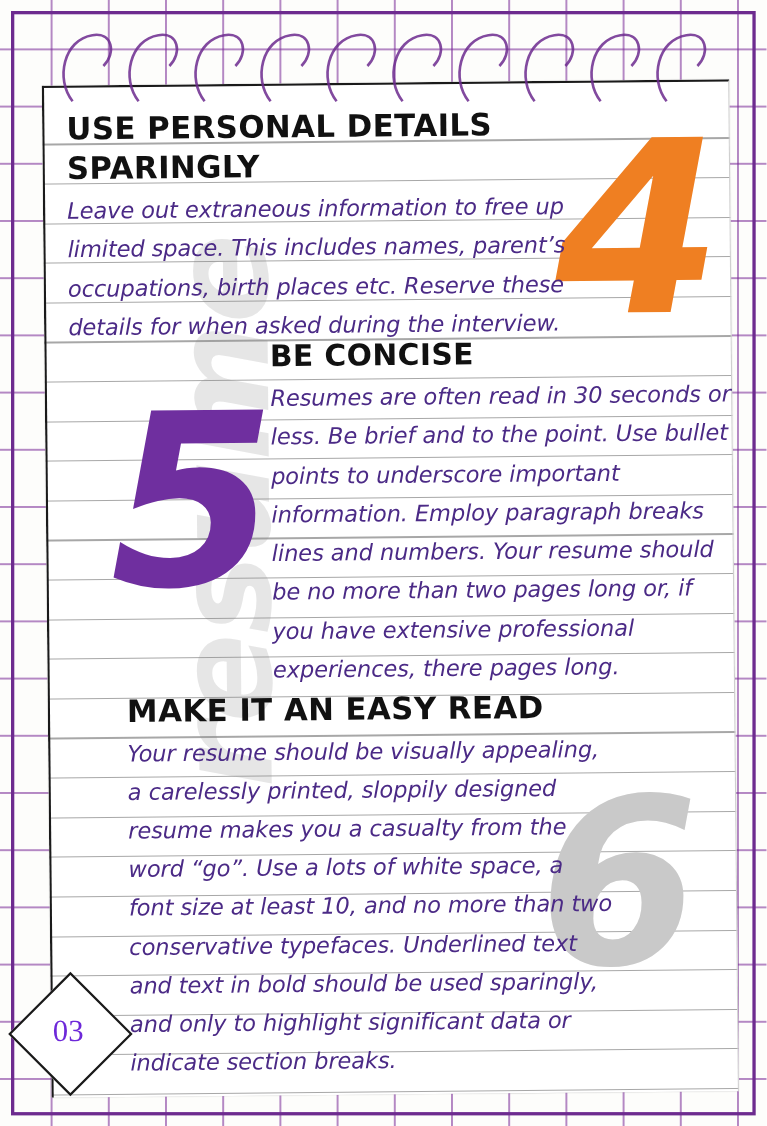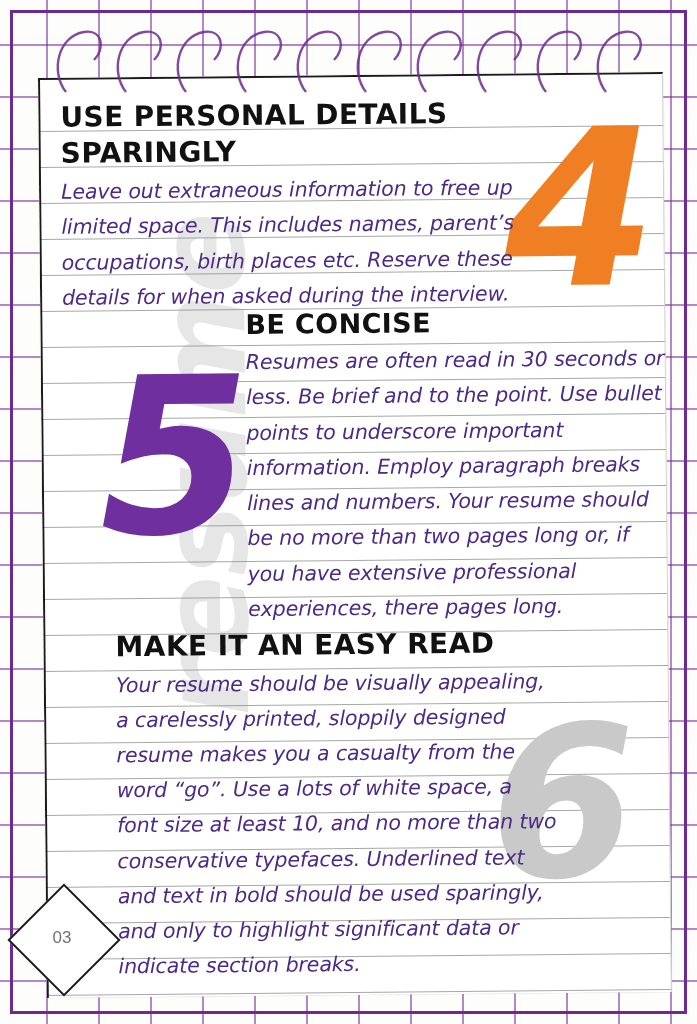--- a/index.html
+++ b/index.html
@@ -192,23 +192,23 @@
     border: 2.5px solid #1a1a1a;
     background: #ffffff;
     transform: rotate(45deg);
   }
   .page-num-text {
     position: absolute;
     inset: 0;
     display: flex;
     align-items: center;
     justify-content: center;
-    font-family: Liberation Sans, sans-serif;
-    font-size: 17px;
-    color: #737373;
+    font-family: Liberation Serif, serif;
+    font-size: 28px;
+    color: #6d28d9;
   }
 </style>
 </head>
 <body>
 
 <div class="page-bg">
   <div class="grid-lines"></div>
   <div class="page-border"></div>
 </div>
 

